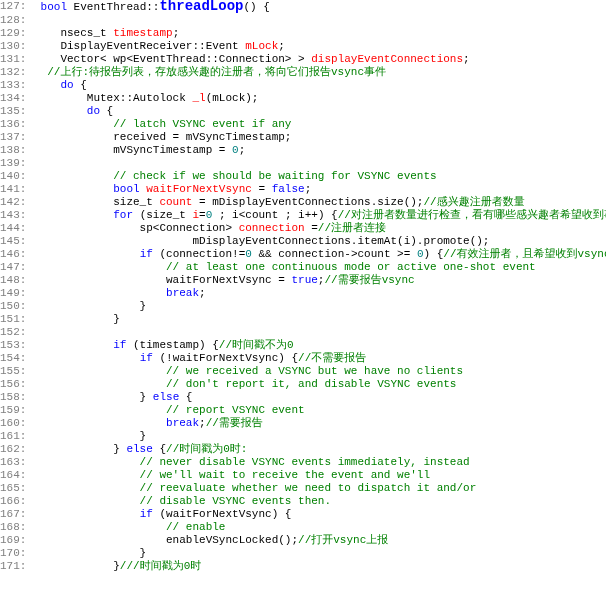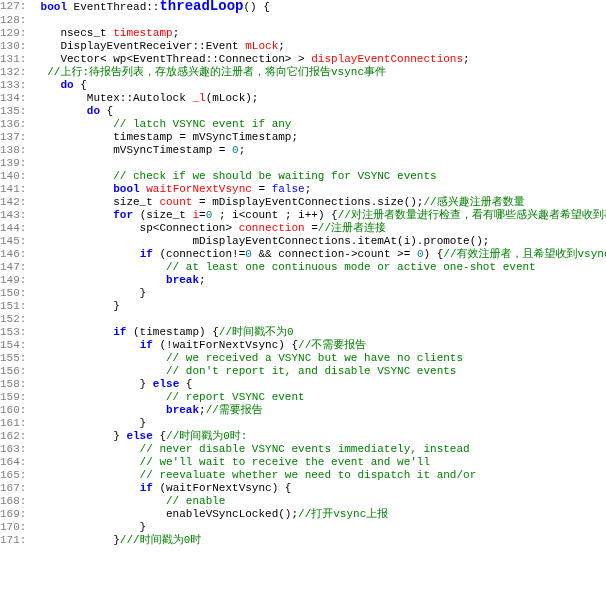--- a/index.html
+++ b/index.html
@@ -1,19 +1,19 @@
 <!DOCTYPE html>
 <html><head>
 <meta charset="utf-8">
 <style>
 body{margin:0;padding:0;background:#fff;font-family:"Courier New",monospace;font-size:11px;line-height:13px;width:606px}
 .ln{display:flex;white-space:pre}
 .num{color:#808080;min-width:28px;text-align:left;padding-right:6px}
 .code{flex:1}
-.kw{color:#0000ff;font-weight:bold}
+.kw{color:#0000ff;font-weight:normal}
 .bl{color:#0000ff}
 .gr{color:#008000}
 .red{color:#ff0000}
 .bk{color:#000}
 .cm{color:#008080}
 .big{font-size:14px;font-weight:bold}
 </style>
 </head>
 <body>
 
@@ -21,45 +21,47 @@
     <div class="ln"><span class="num">127:</span><span class="code"><span class="bk"> </span><span class="kw">bool</span><span class="bk"> EventThread::</span><span class="bl big">threadLoop</span><span class="bk">() {</span></span></div>
     <div class="ln"><span class="num">128:</span><span class="code"></span></div>
     <div class="ln"><span class="num">129:</span><span class="code"><span class="bk">    nsecs_t </span><span class="red">timestamp</span><span class="bk">;</span></span></div>
     <div class="ln"><span class="num">130:</span><span class="code"><span class="bk">    DisplayEventReceiver::Event </span><span class="red">mLock</span><span class="bk">;</span></span></div>
     <div class="ln"><span class="num">131:</span><span class="code"><span class="bk">    Vector&lt; wp&lt;EventThread::Connection&gt; &gt; </span><span class="red">displayEventConnections</span><span class="bk">;</span></span></div>
     <div class="ln"><span class="num">132:</span><span class="code"><span class="gr">  //上行:待报告列表，存放感兴趣的注册者，将向它们报告vsync事件</span></span></div>
     <div class="ln"><span class="num">133:</span><span class="code"><span class="bk">    </span><span class="kw">do</span><span class="bk"> {</span></span></div>
     <div class="ln"><span class="num">134:</span><span class="code"><span class="bk">        Mutex::Autolock </span><span class="red">_l</span><span class="bk">(mLock);</span></span></div>
     <div class="ln"><span class="num">135:</span><span class="code"><span class="bk">        </span><span class="kw">do</span><span class="bk"> {</span></span></div>
     <div class="ln"><span class="num">136:</span><span class="code"><span class="gr">            // latch VSYNC event if any</span></span></div>
-    <div class="ln"><span class="num">137:</span><span class="code"><span class="bk">            timestamp = mVSyncTimestamp;</span></span></div>
+    <div class="ln"><span class="num">137:</span><span class="code"><span class="bk">            received = mVSyncTimestamp;</span></span></div>
     <div class="ln"><span class="num">138:</span><span class="code"><span class="bk">            mVSyncTimestamp = </span><span class="cm">0</span><span class="bk">;</span></span></div>
     <div class="ln"><span class="num">139:</span><span class="code"></span></div>
     <div class="ln"><span class="num">140:</span><span class="code"><span class="gr">            // check if we should be waiting for VSYNC events</span></span></div>
     <div class="ln"><span class="num">141:</span><span class="code"><span class="bk">            </span><span class="kw">bool</span><span class="bk"> </span><span class="red">waitForNextVsync</span><span class="bk"> = </span><span class="bl">false</span><span class="bk">;</span></span></div>
     <div class="ln"><span class="num">142:</span><span class="code"><span class="bk">            size_t </span><span class="red">count</span><span class="bk"> = mDisplayEventConnections.size();</span><span class="gr">//感兴趣注册者数量</span></span></div>
     <div class="ln"><span class="num">143:</span><span class="code"><span class="bk">            </span><span class="kw">for</span><span class="bk"> (size_t </span><span class="red">i</span><span class="bk">=</span><span class="cm">0</span><span class="bk"> ; i&lt;count ; i++) {</span><span class="gr">//对注册者数量进行检查，看有哪些感兴趣者希望收到事件</span></span></div>
     <div class="ln"><span class="num">144:</span><span class="code"><span class="bk">                sp&lt;Connection&gt; </span><span class="red">connection</span><span class="bk"> =</span><span class="gr">//注册者连接</span></span></div>
     <div class="ln"><span class="num">145:</span><span class="code"><span class="bk">                        mDisplayEventConnections.itemAt(i).promote();</span></span></div>
     <div class="ln"><span class="num">146:</span><span class="code"><span class="bk">                </span><span class="kw">if</span><span class="bk"> (connection!=</span><span class="cm">0</span><span class="bk"> &amp;&amp; connection-&gt;count &gt;= </span><span class="cm">0</span><span class="bk">) {</span><span class="gr">//有效注册者，且希望收到vsync事件报告</span></span></div>
     <div class="ln"><span class="num">147:</span><span class="code"><span class="gr">                    // at least one continuous mode or active one-shot event</span></span></div>
+    <div class="ln"><span class="num">148:</span><span class="code"><span class="bk">                    waitForNextVsync = </span><span class="bl">true</span><span class="bk">;</span><span class="gr">//需要报告vsync</span></span></div>
     <div class="ln"><span class="num">149:</span><span class="code"><span class="bk">                    </span><span class="kw">break</span><span class="bk">;</span></span></div>
     <div class="ln"><span class="num">150:</span><span class="code"><span class="bk">                }</span></span></div>
     <div class="ln"><span class="num">151:</span><span class="code"><span class="bk">            }</span></span></div>
     <div class="ln"><span class="num">152:</span><span class="code"></span></div>
     <div class="ln"><span class="num">153:</span><span class="code"><span class="bk">            </span><span class="kw">if</span><span class="bk"> (timestamp) {</span><span class="gr">//时间戳不为0</span></span></div>
     <div class="ln"><span class="num">154:</span><span class="code"><span class="bk">                </span><span class="kw">if</span><span class="bk"> (!waitForNextVsync) {</span><span class="gr">//不需要报告</span></span></div>
     <div class="ln"><span class="num">155:</span><span class="code"><span class="gr">                    // we received a VSYNC but we have no clients</span></span></div>
     <div class="ln"><span class="num">156:</span><span class="code"><span class="gr">                    // don't report it, and disable VSYNC events</span></span></div>
     <div class="ln"><span class="num">158:</span><span class="code"><span class="bk">                } </span><span class="kw">else</span><span class="bk"> {</span></span></div>
     <div class="ln"><span class="num">159:</span><span class="code"><span class="gr">                    // report VSYNC event</span></span></div>
     <div class="ln"><span class="num">160:</span><span class="code"><span class="bk">                    </span><span class="kw">break</span><span class="bk">;</span><span class="gr">//需要报告</span></span></div>
     <div class="ln"><span class="num">161:</span><span class="code"><span class="bk">                }</span></span></div>
     <div class="ln"><span class="num">162:</span><span class="code"><span class="bk">            } </span><span class="kw">else</span><span class="bk"> {</span><span class="gr">//时间戳为0时:</span></span></div>
     <div class="ln"><span class="num">163:</span><span class="code"><span class="gr">                // never disable VSYNC events immediately, instead</span></span></div>
     <div class="ln"><span class="num">164:</span><span class="code"><span class="gr">                // we'll wait to receive the event and we'll</span></span></div>
     <div class="ln"><span class="num">165:</span><span class="code"><span class="gr">                // reevaluate whether we need to dispatch it and/or</span></span></div>
+    <div class="ln"><span class="num">166:</span><span class="code"><span class="gr">                // disable VSYNC events then.</span></span></div>
     <div class="ln"><span class="num">167:</span><span class="code"><span class="bk">                </span><span class="kw">if</span><span class="bk"> (waitForNextVsync) {</span></span></div>
     <div class="ln"><span class="num">168:</span><span class="code"><span class="gr">                    // enable</span></span></div>
     <div class="ln"><span class="num">169:</span><span class="code"><span class="bk">                    enableVSyncLocked();</span><span class="gr">//打开vsync上报</span></span></div>
     <div class="ln"><span class="num">170:</span><span class="code"><span class="bk">                }</span></span></div>
     <div class="ln"><span class="num">171:</span><span class="code"><span class="bk">            }</span><span class="gr">///时间戳为0时</span></span></div>
   </div>
 
 </body></html>

